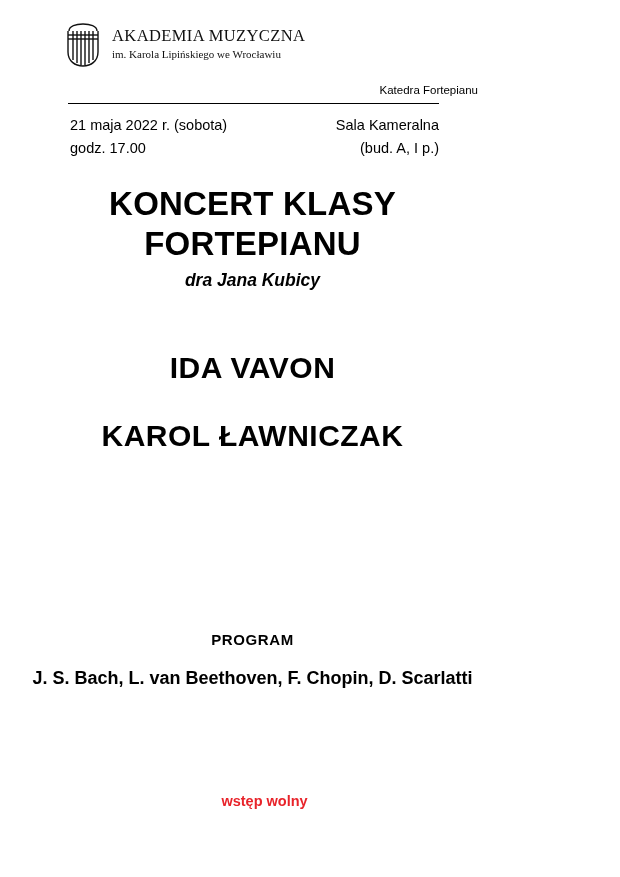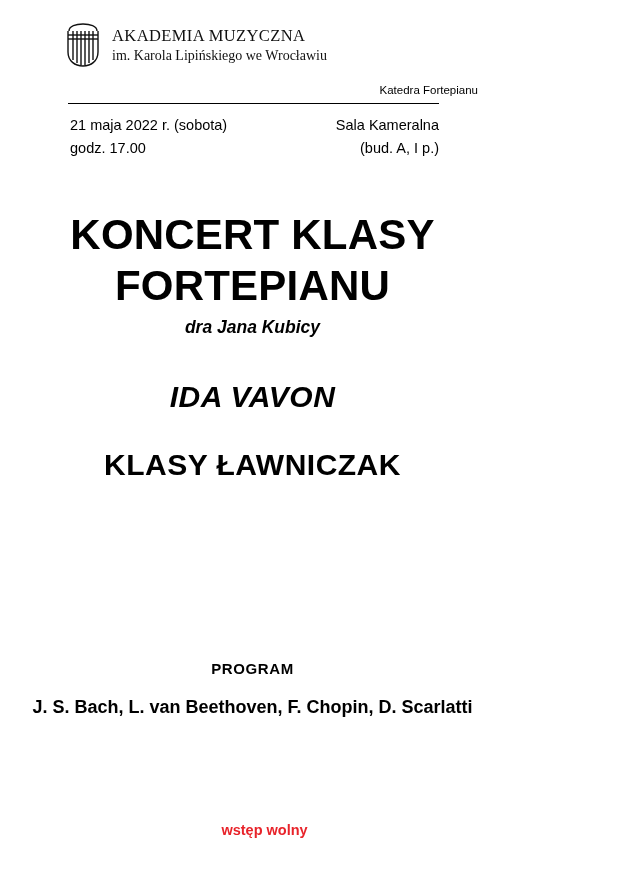--- a/index.html
+++ b/index.html
@@ -43,21 +43,21 @@
   }
   .logo-title {
     font-family: "Liberation Serif", serif;
     font-size: 16.5px;
     letter-spacing: 0.4px;
     line-height: 1.1;
     color: #111;
   }
   .logo-sub {
     font-family: "Liberation Serif", serif;
-    font-size: 14px;
+    font-size: 11px;
     line-height: 1.2;
     margin-top: 3px;
     color: #111;
   }
 
   
   .dept-row {
     margin-top: 16px;
     padding-right: 27px;
     text-align: right;
@@ -82,41 +82,41 @@
   }
   .info-left {
     text-align: left;
   }
   .info-right {
     text-align: right;
   }
 
   
   .concert-title {
-    margin-top: 48px;
-    text-align: center;
-    font-size: 42px;
+    margin-top: 23px;
+    text-align: center;
+    font-size: 33px;
     font-weight: bold;
     line-height: 1.22;
     letter-spacing: 0.2px;
   }
   .teacher {
     margin-top: 6px;
     text-align: center;
     font-size: 17.5px;
     font-style: italic;
     font-weight: bold;
   }
   .performer {
     text-align: center;
     font-size: 30px;
     font-weight: bold;
     letter-spacing: 0.5px;
   }
-  .performer.first { margin-top: 42px; font-style: italic; }
+  .performer.first { margin-top: 60px; }
   .performer.second { margin-top: 34px; }
 
   
   .program-label {
     margin-top: 178px;
     text-align: center;
     font-size: 15px;
     font-weight: bold;
     letter-spacing: 0.6px;
   }
@@ -181,20 +181,20 @@
   </div>
 
   <div class="concert-title">
     <div>KONCERT KLASY</div>
     <div>FORTEPIANU</div>
   </div>
 
   <div class="teacher">dra Jana Kubicy</div>
 
   <div class="performer first">IDA VAVON</div>
-  <div class="performer second">KLASY ŁAWNICZAK</div>
+  <div class="performer second">KAROL ŁAWNICZAK</div>
 
   <div class="program-label">PROGRAM</div>
   <div class="program-list">J. S. Bach, L. van Beethoven, F. Chopin, D. Scarlatti</div>
 
   <div class="free-entry" style="color: rgb(232, 35, 42); padding-left: 24px;">wstęp wolny</div>
 
 </div>
 
 </body></html>

